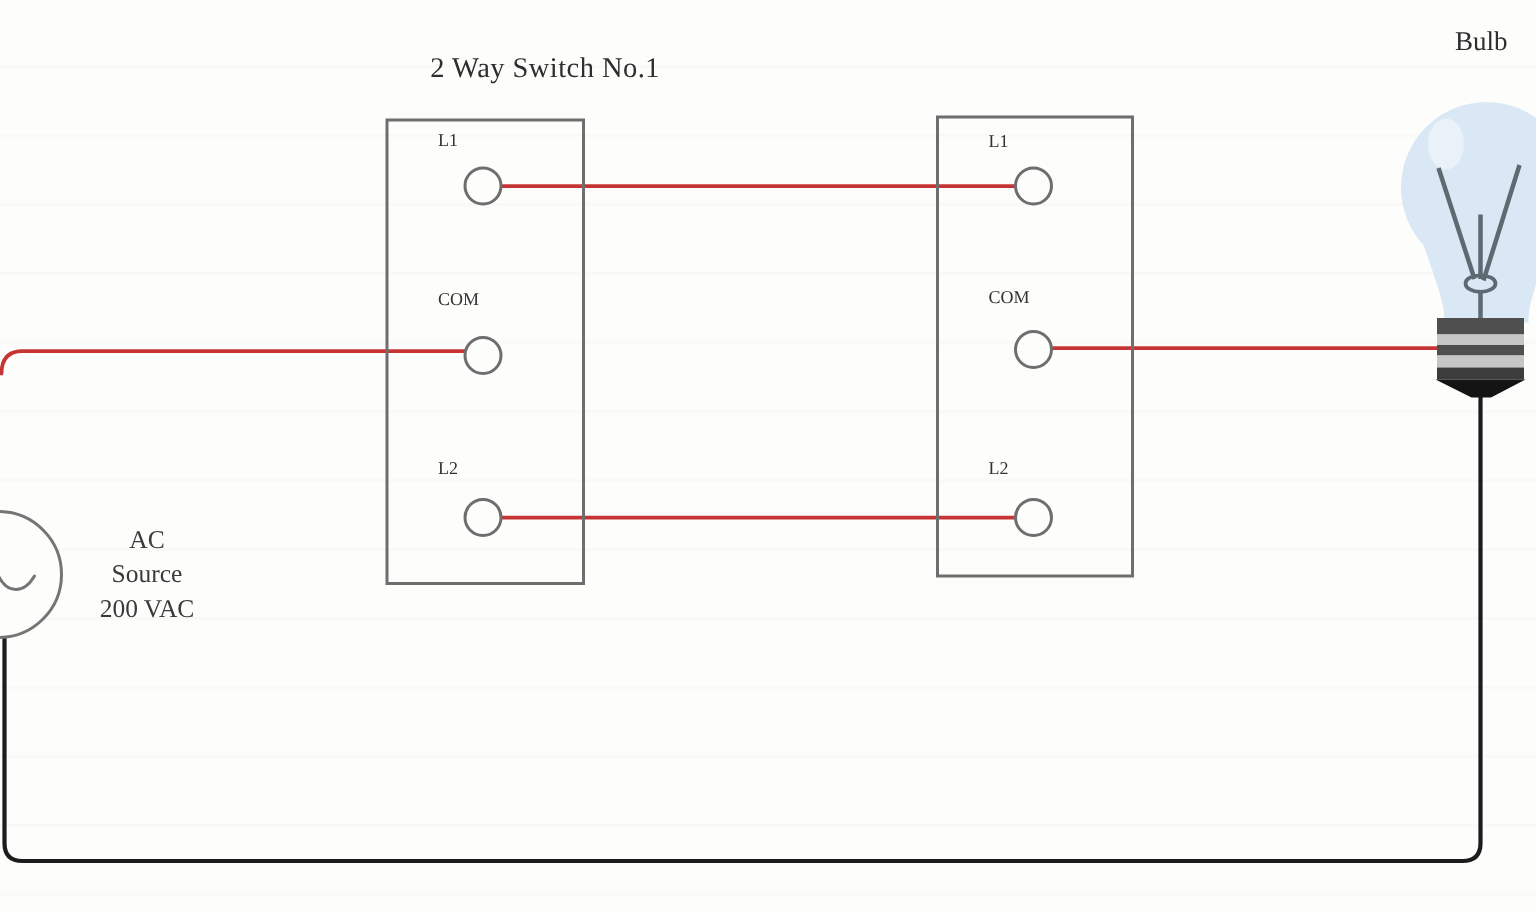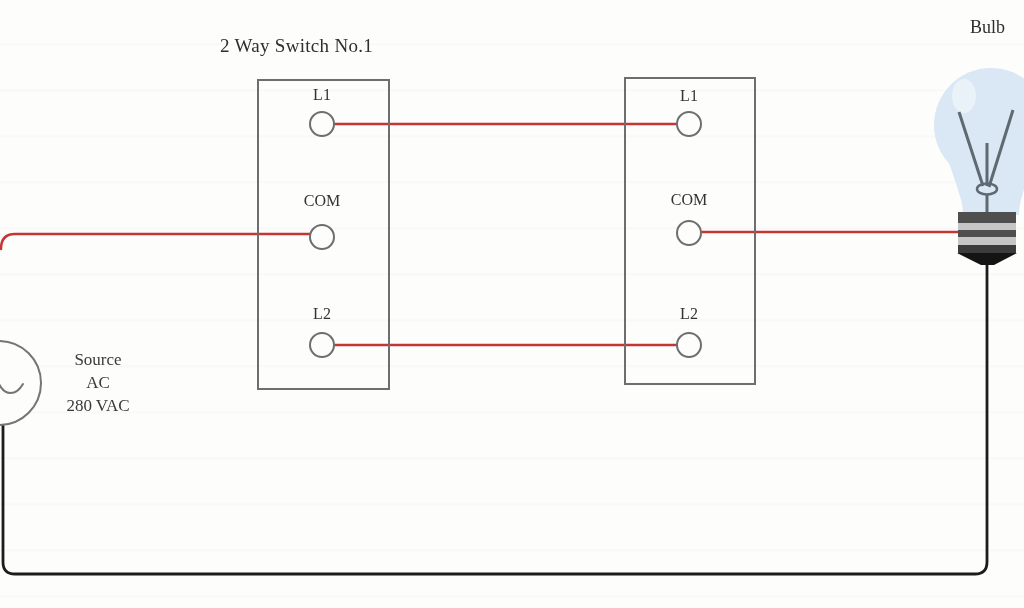--- a/index.html
+++ b/index.html
@@ -8,36 +8,36 @@
     background:repeating-linear-gradient(180deg,#fdfdfc 0px,#fdfdfc 43px,#f8f7f5 44px,#fdfdfc 46px);
     font-family:"Liberation Serif","DejaVu Serif",serif;color:#282828;
   }
   .layer{position:absolute;left:0;top:0;}
   .switch-box{
     position:absolute;border:2px solid #6e6e6e;background:transparent;box-sizing:border-box;
   }
   .box1{left:257px;top:79px;width:133px;height:311px;}
   .box2{left:624px;top:77px;width:132px;height:308px;}
   .title{
-    position:absolute;width:220px;text-align:left;font-size:19px;letter-spacing:.3px;color:#2e2e2e;
+    position:absolute;width:220px;text-align:right;font-size:19px;letter-spacing:.3px;color:#2e2e2e;
   }
   .title1{left:220px;top:35px;}
   .title2{left:578px;top:37px;}
   .bulb-label{position:absolute;left:940px;top:17px;width:95px;text-align:center;font-size:18px;color:#2e2e2e;}
   .terminal{
     position:absolute;width:26px;height:26px;border:2px solid #6e6e6e;border-radius:50%;
     background:#fdfdfc;box-sizing:border-box;
   }
   .t-s1-l1{left:309px;top:111px;}
   .t-s1-com{left:309px;top:224px;}
   .t-s1-l2{left:309px;top:332px;}
   .t-s2-l1{left:676px;top:111px;}
   .t-s2-com{left:676px;top:220px;}
   .t-s2-l2{left:676px;top:332px;}
-  .tlabel{position:absolute;width:60px;text-align:center;font-size:16px;color:#333;}
+  .tlabel{position:absolute;width:60px;text-align:left;font-size:12px;color:#333;}
   .l-s1-l1{left:292px;top:86px;}
   .l-s1-com{left:292px;top:192px;}
   .l-s1-l2{left:292px;top:305px;}
   .l-s2-l1{left:659px;top:87px;}
   .l-s2-com{left:659px;top:191px;}
   .l-s2-l2{left:659px;top:305px;}
   .src-label{
     position:absolute;left:38px;top:348px;width:120px;text-align:center;
     font-size:17px;line-height:23px;color:#3a3a3a;
   }
@@ -96,18 +96,18 @@
   <div class="tlabel l-s2-l2">L2</div>
 
   <div class="terminal t-s1-l1"></div>
   <div class="terminal t-s1-com"></div>
   <div class="terminal t-s1-l2"></div>
   <div class="terminal t-s2-l1"></div>
   <div class="terminal t-s2-com"></div>
   <div class="terminal t-s2-l2"></div>
 
   <div class="src-label">
+    <span>AC</span>
     <span>Source</span>
-    <span>AC</span>
-    <span>280 VAC</span>
+    <span>200 VAC</span>
   </div>
 
 </div>
 
 </body></html>

